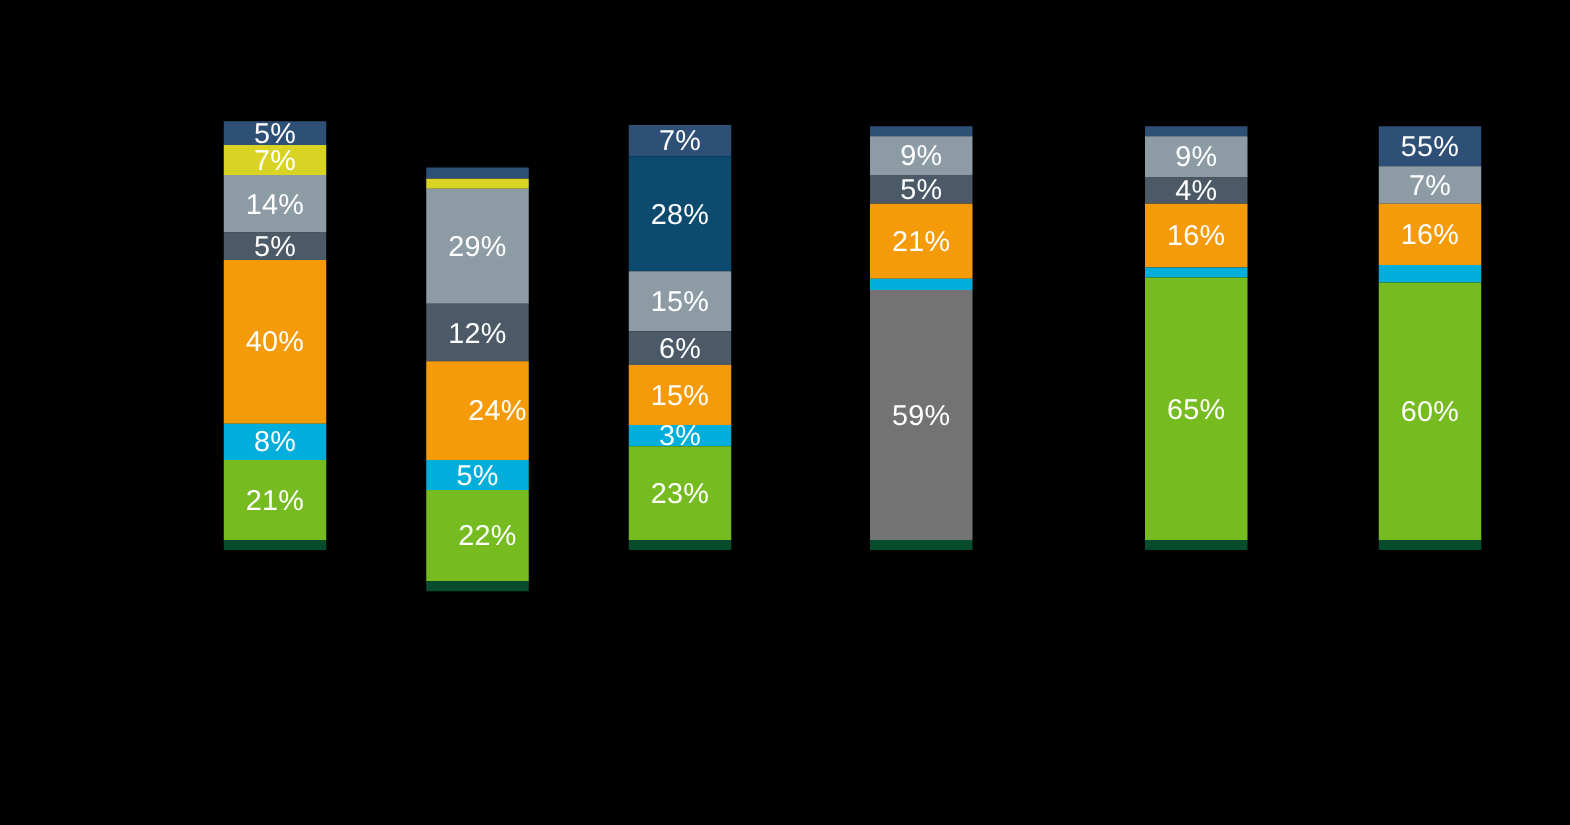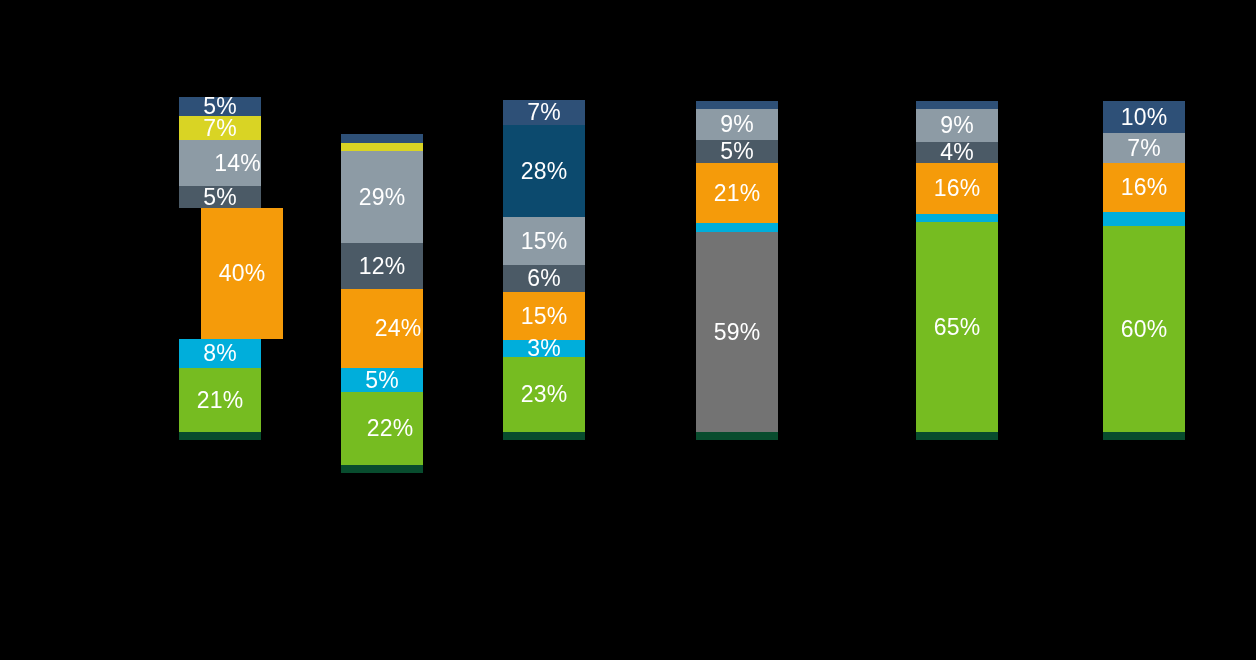--- a/index.html
+++ b/index.html
@@ -57,27 +57,27 @@
 
 <div id="chart-root">
   <div class="plot-area" id="plot-area">
       <div class="bar-column" style="left: 179px; top: 97px; width: 82px; height: 343px;">
         <div class="segment" style="background: rgb(46, 80, 119); height: 19px; flex: 0 0 19px;">
           <span class="segment-label">5%</span>
         </div>
         <div class="segment" style="background: rgb(217, 212, 36); height: 24px; flex: 0 0 24px;">
           <span class="segment-label">7%</span>
         </div>
-        <div class="segment" style="background: rgb(141, 155, 165); height: 46px; flex: 0 0 46px; justify-content: flex-end;">
+        <div class="segment" style="background: rgb(141, 155, 165); height: 46px; flex: 0 0 46px;">
           <span class="segment-label">14%</span>
         </div>
         <div class="segment" style="background: rgb(75, 90, 102); height: 22px; flex: 0 0 22px;">
           <span class="segment-label">5%</span>
         </div>
-        <div class="segment" style="background: rgb(245, 155, 10); height: 131px; flex: 0 0 131px; margin-left: 22px;">
+        <div class="segment" style="background: rgb(245, 155, 10); height: 131px; flex: 0 0 131px;">
           <span class="segment-label">40%</span>
         </div>
         <div class="segment" style="background: rgb(0, 174, 219); height: 29px; flex: 0 0 29px;">
           <span class="segment-label">8%</span>
         </div>
         <div class="segment" style="background: rgb(118, 188, 33); height: 64px; flex: 0 0 64px;">
           <span class="segment-label">21%</span>
         </div>
         <div class="segment" style="background: rgb(8, 76, 46); height: 8px; flex: 0 0 8px;"></div>
       </div>
@@ -154,21 +154,21 @@
           <span class="segment-label">16%</span>
         </div>
         <div class="segment" style="background: rgb(0, 174, 219); height: 8px; flex: 0 0 8px;"></div>
         <div class="segment" style="background: rgb(118, 188, 33); height: 210px; flex: 0 0 210px; justify-content: center;">
           <span class="segment-label">65%</span>
         </div>
         <div class="segment" style="background: rgb(8, 76, 46); height: 8px; flex: 0 0 8px;"></div>
       </div>
       <div class="bar-column" style="left: 1103px; top: 101px; width: 82px; height: 339px;">
         <div class="segment" style="background: rgb(46, 80, 119); height: 32px; flex: 0 0 32px;">
-          <span class="segment-label">10%</span>
+          <span class="segment-label">55%</span>
         </div>
         <div class="segment" style="background: rgb(141, 155, 165); height: 30px; flex: 0 0 30px;">
           <span class="segment-label">7%</span>
         </div>
         <div class="segment" style="background: rgb(245, 155, 10); height: 49px; flex: 0 0 49px;">
           <span class="segment-label">16%</span>
         </div>
         <div class="segment" style="background: rgb(0, 174, 219); height: 14px; flex: 0 0 14px;"></div>
         <div class="segment" style="background: rgb(118, 188, 33); height: 206px; flex: 0 0 206px;">
           <span class="segment-label">60%</span>

